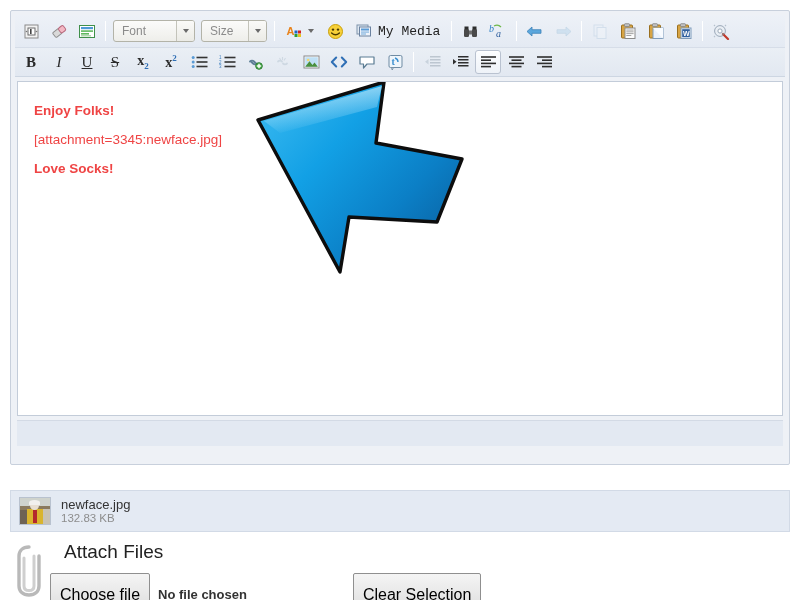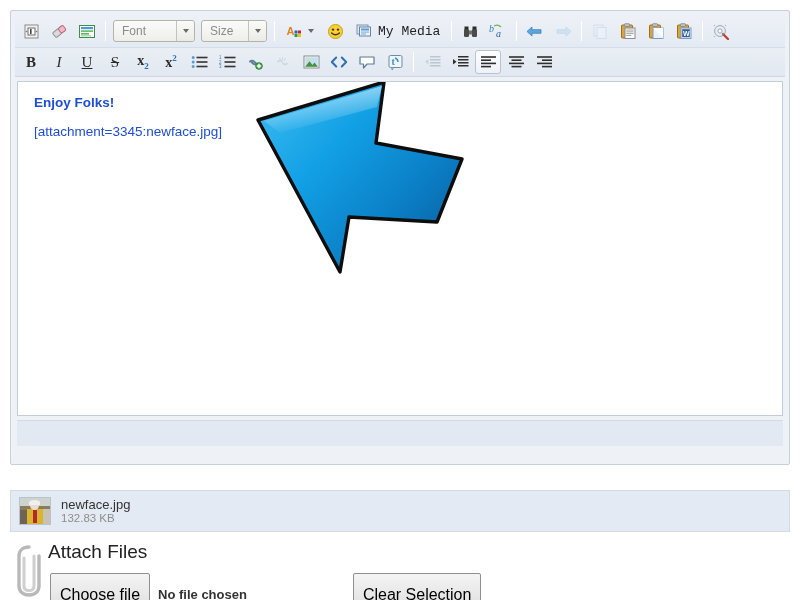--- a/index.html
+++ b/index.html
@@ -114,23 +114,23 @@
   
   .canvas {
     position: relative;
     height: 335px;
     margin: 4px 2px 0 2px;
     background: #ffffff;
     border: 1px solid #c3ccd9;
     overflow: hidden;
   }
   .doc {
-    padding: 12px 16px;
+    padding: 20px 16px;
     font-size: 13.5px;
-    color: #1d4ed8;
+    color: #ef4444;
     line-height: 1.35;
   }
   .doc p { margin: 0 0 11px 0; }
   .doc p.b { font-weight: bold; }
 
   
   .arrow-overlay {
     position: absolute;
     left: 232px; top: -5px;
     width: 236px; height: 250px;
@@ -181,21 +181,21 @@
   .attach-files {
     position: absolute;
     left: 12px; top: 541px;
     width: 780px; height: 58px;
   }
   .clip {
     position: absolute; left: 4px; top: 4px;
     width: 26px; height: 52px;
   }
   .af-title {
-    position: absolute; left: 36px; top: 0px;
+    position: absolute; left: 52px; top: 0px;
     font-size: 19px; color: #222222; font-weight: normal;
   }
   .af-controls {
     position: absolute; left: 38px; top: 32px;
     display: flex; align-items: center;
   }
   .btn-native {
     font-family: "Liberation Sans", sans-serif;
     font-size: 16px;
     color: #000000;
@@ -528,20 +528,21 @@
           <rect x="1" y="7.6" width="15" height="1.6" fill="#2f2f2f"></rect>
           <rect x="6" y="10.8" width="10" height="1.6" fill="#2f2f2f"></rect>
         </svg>
       </div>
     </div>
 
     <div class="canvas">
       <div class="doc">
         <p class="b">Enjoy Folks!</p>
         <p>[attachment=3345:newface.jpg]</p>
+        <p class="b">Love Socks!</p>
       </div>
 
       <div class="arrow-overlay">
         <svg width="236" height="250" viewBox="0 0 236 250">
           <defs>
             <linearGradient id="arrGrad" x1="0" y1="0" x2="1" y2="0.85">
               <stop offset="0%" stop-color="#3fbdf2"></stop>
               <stop offset="38%" stop-color="#12a0e5"></stop>
               <stop offset="72%" stop-color="#0b7fc6"></stop>
               <stop offset="100%" stop-color="#0a5f9e"></stop>

